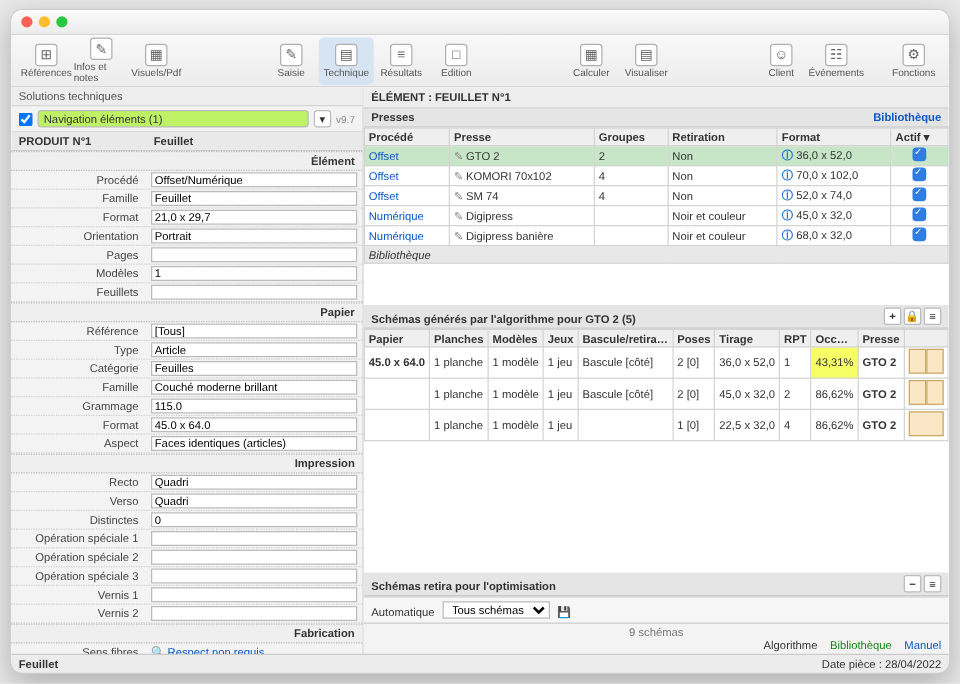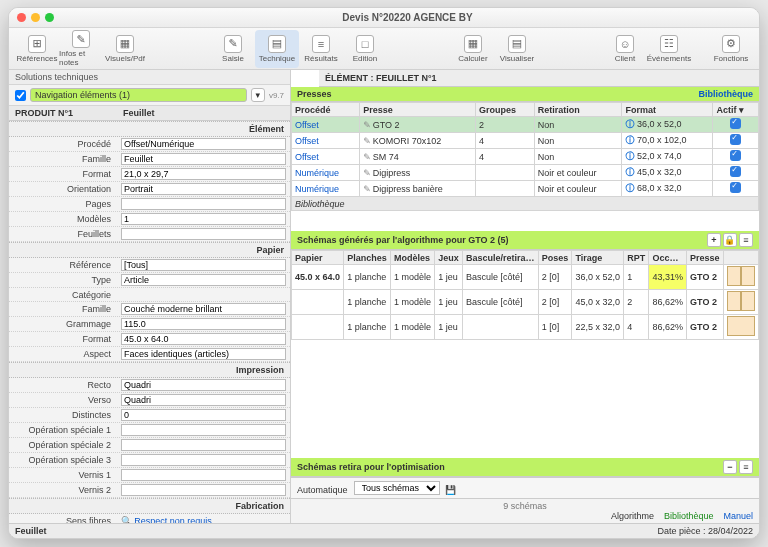--- a/index.html
+++ b/index.html
@@ -27,22 +27,22 @@
   .phead .c1{width:108px;} .phead .c2{flex:1;}
   .plist { flex:1; overflow:auto; }
   .section { font-size:9px; font-weight:700; text-align:right; padding:2px 6px; border-top:1px dotted #bbb; border-bottom:1px dotted #bbb; background:#efefef;}
   .prow { display:flex; align-items:center; border-bottom:1px dotted #d0d0d0; min-height:14px;}
   .plabel { width:108px; text-align:right; padding:1px 6px; color:#444;}
   .pval { flex:1; padding:1px 4px; }
   .inpt { width:100%; border:1px solid #bbb; background:#fff; font-size:9px; padding:0 2px; height:12px;}
   .link { color:#0a58ca; text-decoration:underline; }
   
   .right { flex:1; display:flex; flex-direction:column; background:#fff;}
-  .rhead { font-size:9px; font-weight:700; padding:3px 6px; background:#ededed; border-bottom:1px solid #ccc;margin-left:28px;}
-  .sub { font-size:9px; font-weight:700; padding:2px 6px; display:flex; align-items:center; background:#bef264; border-bottom:1px solid #ccc;}
+  .rhead { font-size:9px; font-weight:700; padding:3px 6px; background:#ededed; border-bottom:1px solid #ccc;}
+  .sub { font-size:9px; font-weight:700; padding:2px 6px; display:flex; align-items:flex-end; background:#e5e5e5; border-bottom:1px solid #ccc;}
   .sub .blink{ margin-left:auto; color:#0a58ca; font-weight:600;}
   table { border-collapse:collapse; width:100%; font-size:9px; }
   th, td { border:1px solid #d4d4d4; padding:1px 3px; text-align:left; height:14px; }
   th { background:#efefef; font-weight:600; }
   .presses td.sel { background:#c7e6c7; }
   .presses td.proc { color:#0a58ca; }
   .info { color:#1e73d6; font-weight:700;}
   .chk { width:11px; height:11px; border-radius:3px; background:#2f7de1; display:inline-block; position:relative;}
   .chk::after{content:"✓"; color:#fff; font-size:8px; position:absolute; left:1px; top:-1px;}
   .pencil::before{content:"✎"; color:#888; margin-right:2px;}
@@ -64,21 +64,20 @@
 <body>
 
 <div class="window">
 
   <div class="titlebar">
     <div class="dots">
       <div class="dot red"></div>
       <div class="dot yel"></div>
       <div class="dot grn"></div>
     </div>
-    <div class="title">Devis N°20220 AGENCE BY</div>
   </div>
 
   <div class="toolbar">
     <div id="tb-left" style="display: flex;">
         <div class="tbtn">
           <div class="ticon">⊞</div>
           <span>Références</span>
         </div>
         <div class="tbtn">
           <div class="ticon">✎</div>
@@ -190,20 +189,21 @@
             <div class="prow">
               <div class="plabel">Référence</div>
               <div class="pval"><input class="inpt" value="[Tous]" style=""></div>
             </div>
             <div class="prow">
               <div class="plabel">Type</div>
               <div class="pval"><input class="inpt" value="Article" style=""></div>
             </div>
             <div class="prow">
               <div class="plabel">Catégorie</div>
+              <div class="pval"><input class="inpt" value="Feuilles" style=""></div>
             </div>
             <div class="prow">
               <div class="plabel">Famille</div>
               <div class="pval"><input class="inpt" value="Couché moderne brillant" style=""></div>
             </div>
             <div class="prow">
               <div class="plabel">Grammage</div>
               <div class="pval"><input class="inpt" value="115.0" style=""></div>
             </div>
             <div class="prow">
@@ -317,21 +317,21 @@
               <td class="">Noir et couleur</td>
               <td class=""><span class="info">ⓘ</span> 68,0 x 32,0</td>
               <td class="" style="text-align:center"><span class="chk"></span></td>
             </tr>
             <tr>
               <td colspan="6" style="background:#e8e8e8;font-style:italic">Bibliothèque</td>
             </tr>
           </tbody>
       </table>
 
-      <div class="sub" style="margin-top:20px">
+      <div class="sub" style="margin-top:33px">
         <span>Schémas générés par l'algorithme pour GTO 2 (5)</span>
         <div class="mini-icons">
           <div class="mini">+</div>
           <div class="mini">🔒</div>
           <div class="mini">≡</div>
         </div>
       </div>
       <div class="schemas">
         <table>
           <thead>

